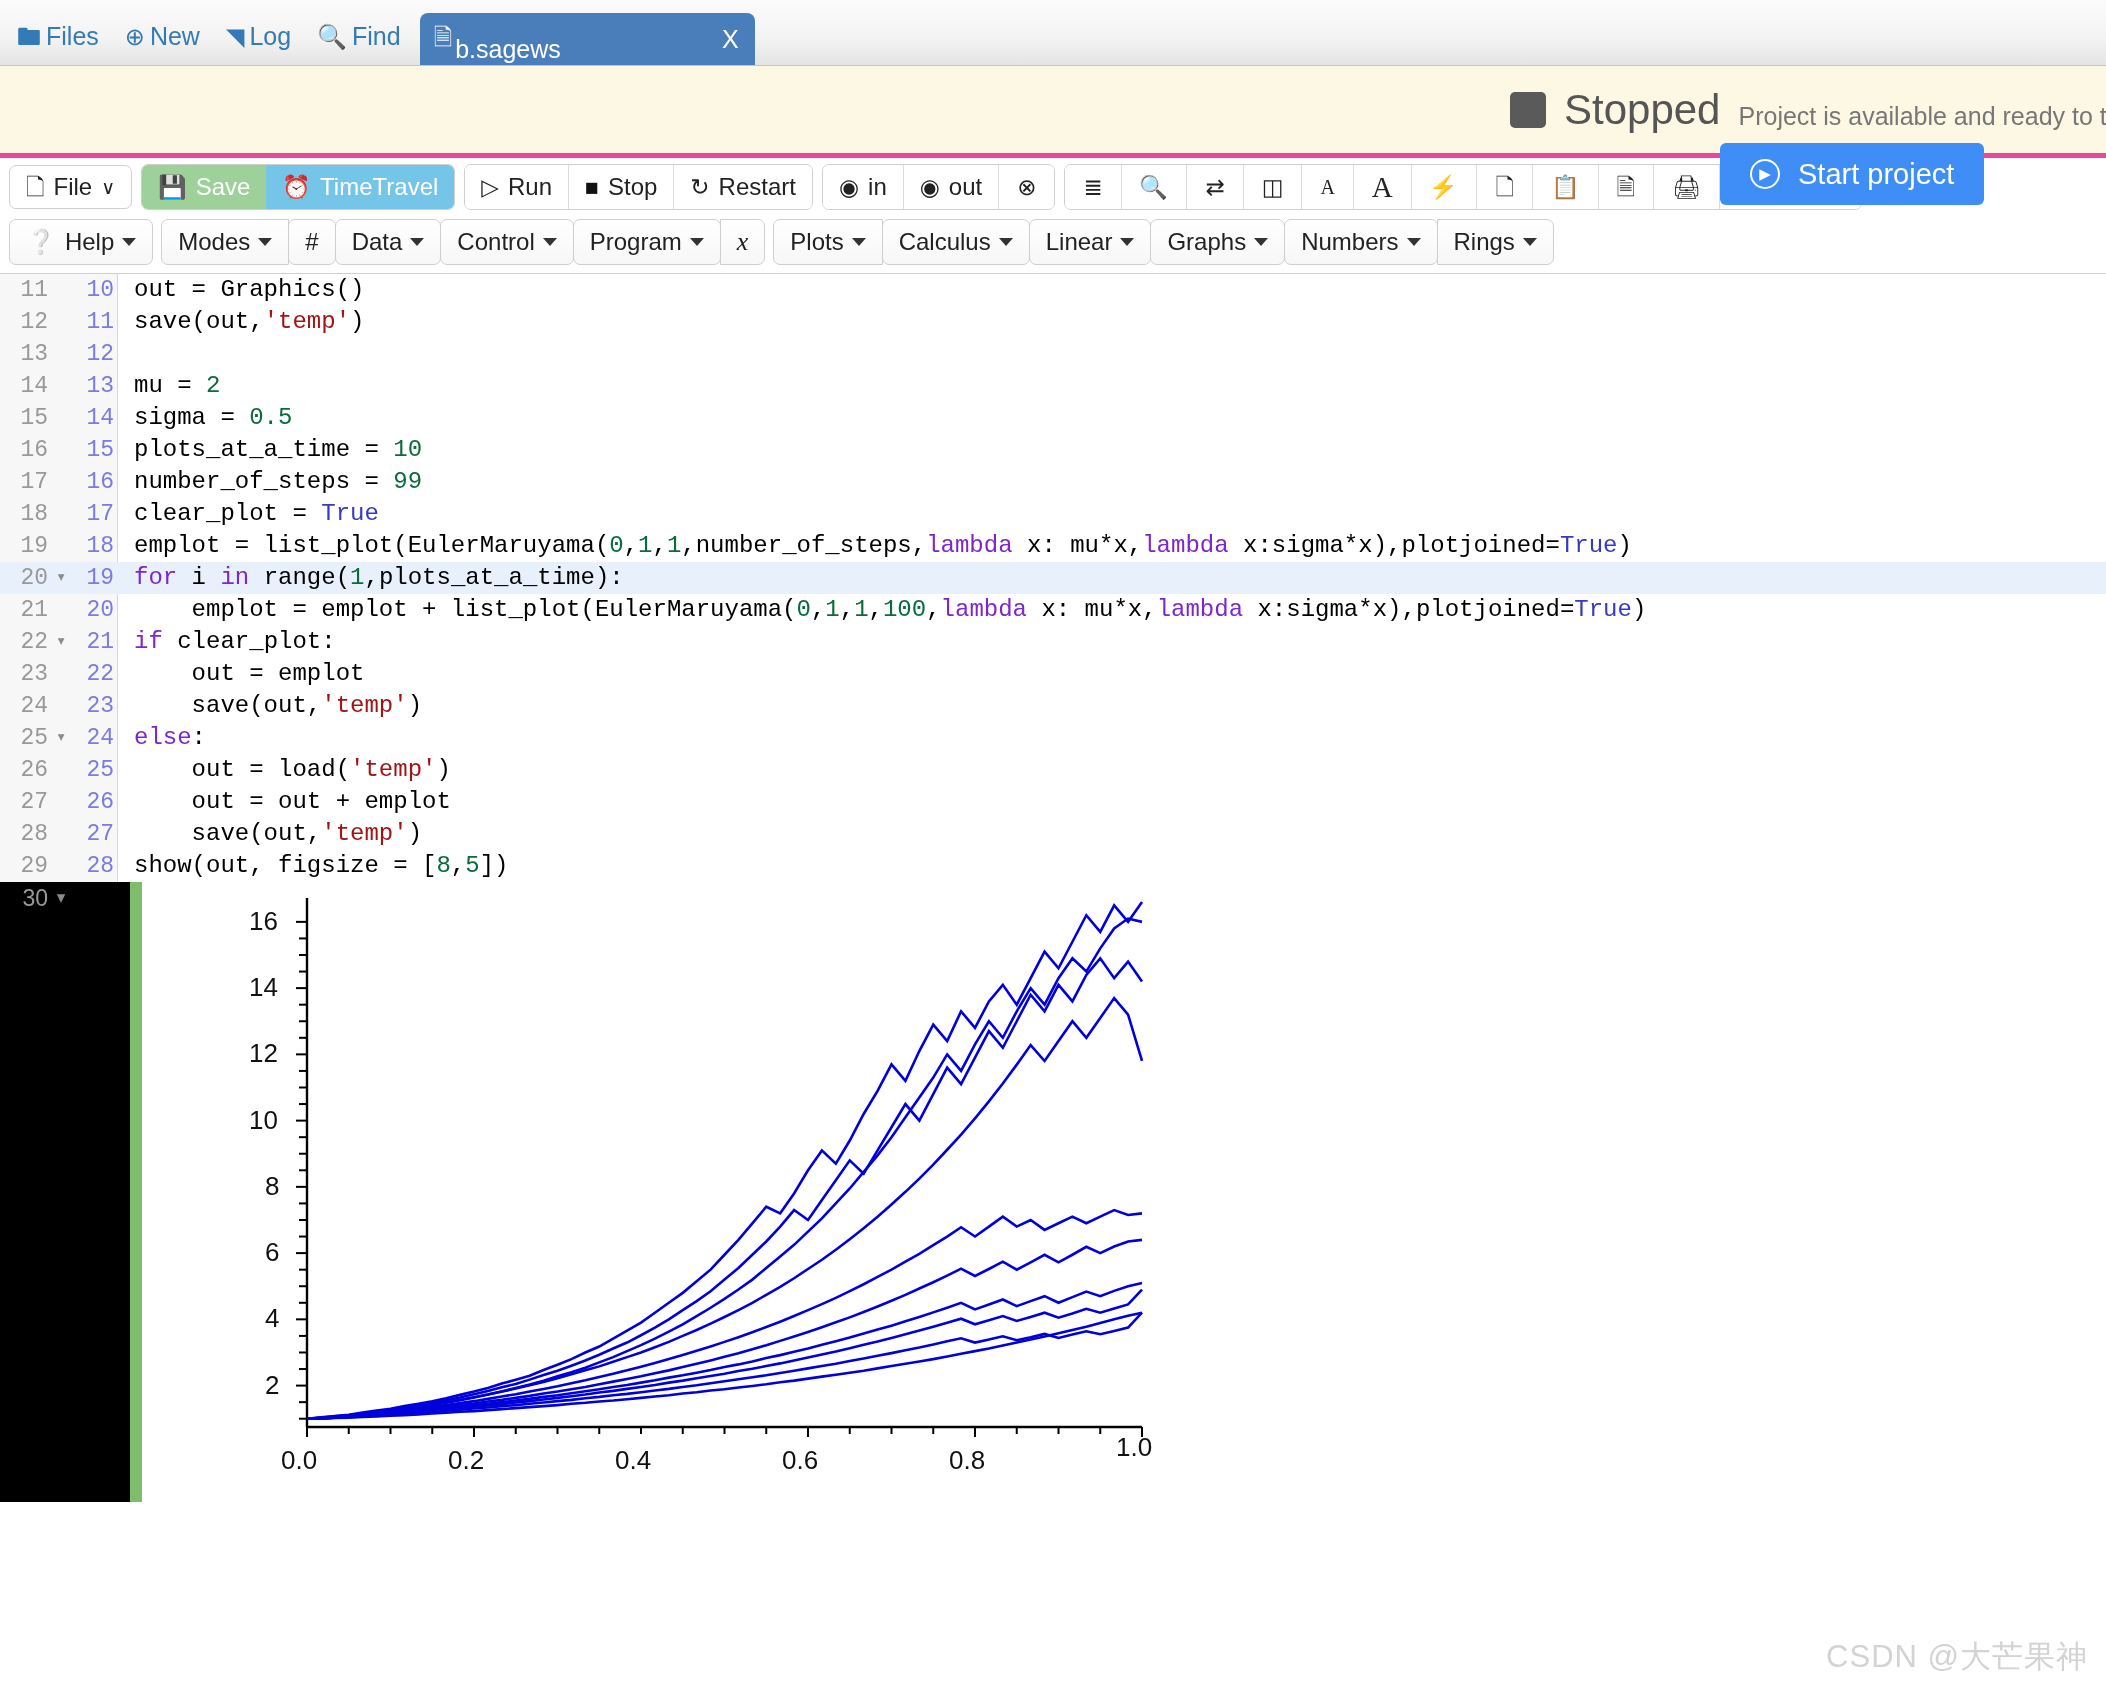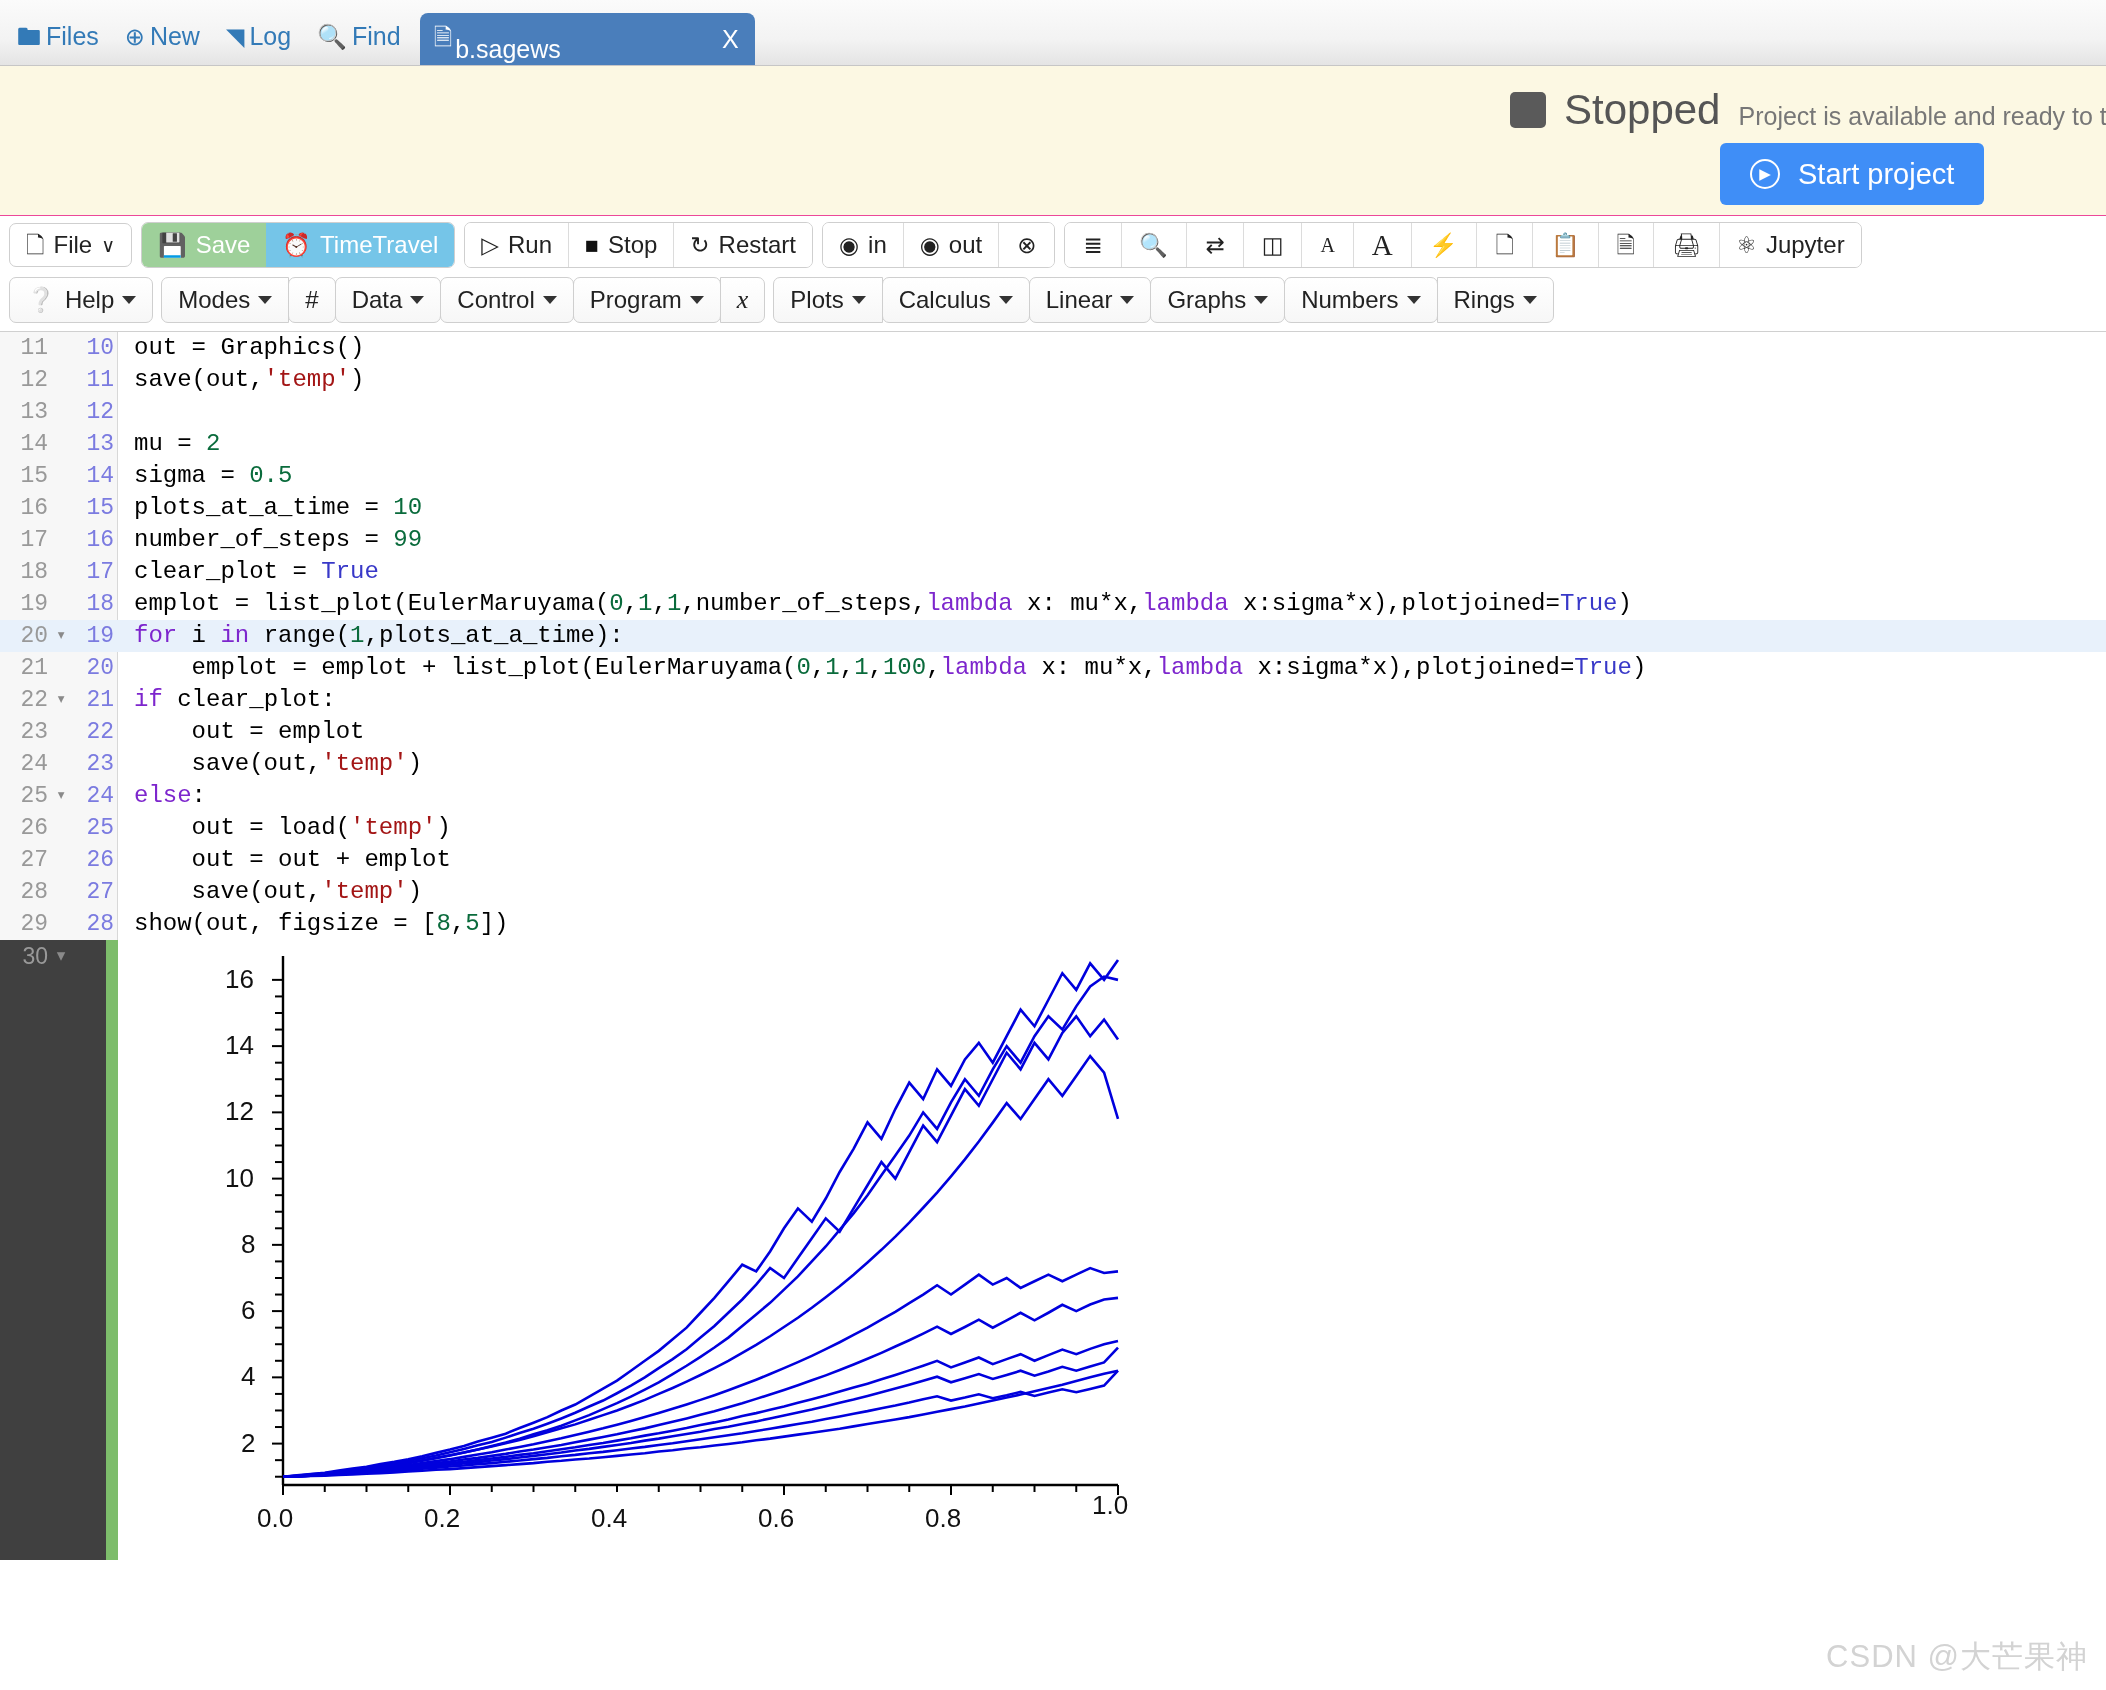--- a/index.html
+++ b/index.html
@@ -39,22 +39,22 @@
     position:relative;
     cursor:pointer;
   }
   .filetab .docicon{ font-size:23px; margin-right:3px; }
   .filetab .tabtitle{ flex:1;margin-top:21px; }
   .filetab .closex{ font-size:25px; padding-left:24px; cursor:pointer; }
 
   
   .banner{
     background:#fcf8e3;
-    border-bottom:1px solid #ec4899;
-    height:150px;
+    border-bottom:5px solid #ec4899;
+    height:92px;
     position:relative;
   }
   .banner-inner{
     position:absolute; right:0; top:0;
     width:100%; height:100%;
   }
   .status-row{
     position:absolute; left:1510px; top:20px;
     display:flex; align-items:center; gap:18px; white-space:nowrap;
   }
@@ -145,21 +145,21 @@
   }
   .row > *{ position:relative; z-index:1; }
   .codetext{ padding-left:16px; color:#000; }
   .k  { color:#7d26cd; }      
   .kb { color:#3838c8; }      
   .s  { color:#a31515; }      
   .n  { color:#0a6b3c; }
 
   
   .outrow{ display:flex; }
-  .out-gutter{ width:106px; flex:none; background:#404040; position:relative; }
+  .out-gutter{ width:130px; flex:none; background:#000000; position:relative; }
   .out-gutter .g29{
     position:absolute;left:0;top:0;width:118px;display:flex;
     font-size:23px; line-height:32px;
   }
   .greenbar{ width:12px; background:#7dbd6b; flex:none; }
   .outbody{ flex:1; background:#fff; position:relative; }
 
   
   .plot{ position:relative; width:1000px; height:620px; margin-left:10px; }
   .tick-label{

